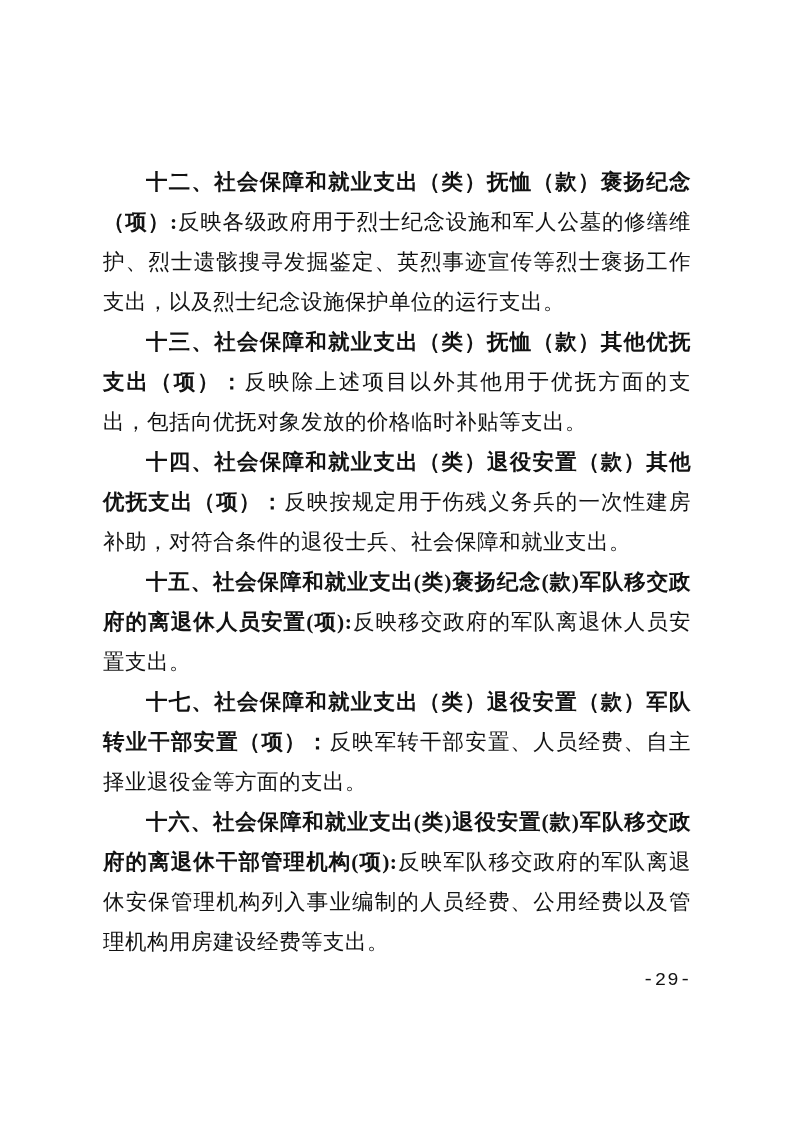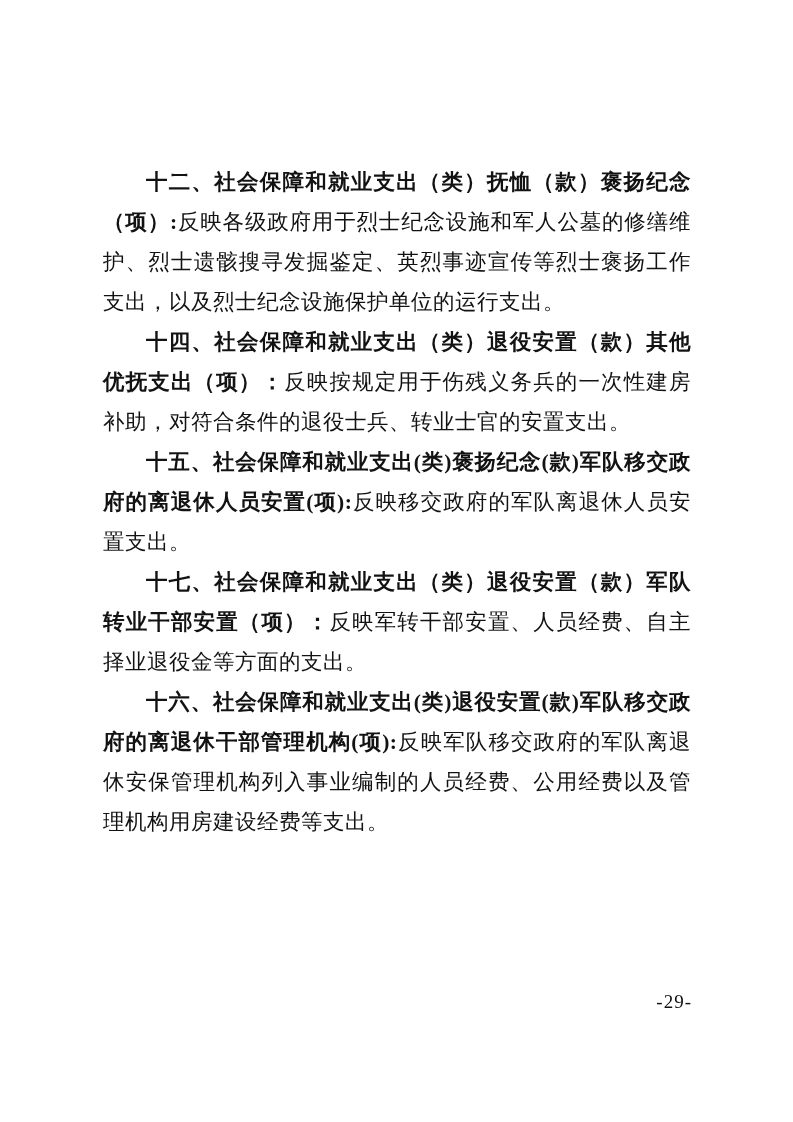--- a/index.html
+++ b/index.html
@@ -35,34 +35,35 @@
       word-break: break-all;
     }
     p.para .head {
       font-weight: 700;
     }
     p.para .body {
       font-weight: 400;
     }
     .page-number {
       position: absolute;
-      top: 991px;
+      top: 969px;
       right: 101px;
       font-size: 19px;
       line-height: 22px;
       letter-spacing: 1px;
       color: #121212;
-      font-family: Liberation Serif, serif;
+      font-family: Liberation Mono, monospace;
     }
   </style>
 </head>
 <body>
 
 <div class="page">
   <div class="content">
     <p class="para"><span class="head">十二、社会保障和就业支出（类）抚恤（款）褒扬纪念（项）:</span><span class="body">反映各级政府用于烈士纪念设施和军人公墓的修缮维护、烈士遗骸搜寻发掘鉴定、英烈事迹宣传等烈士褒扬工作支出，以及烈士纪念设施保护单位的运行支出。</span></p>
-    <p class="para"><span class="head">十四、社会保障和就业支出（类）退役安置（款）其他优抚支出（项）：</span><span class="body">反映按规定用于伤残义务兵的一次性建房补助，对符合条件的退役士兵、转业士官的安置支出。</span></p>
+    <p class="para"><span class="head">十三、社会保障和就业支出（类）抚恤（款）其他优抚支出（项）：</span><span class="body">反映除上述项目以外其他用于优抚方面的支出，包括向优抚对象发放的价格临时补贴等支出。</span></p>
+    <p class="para"><span class="head">十四、社会保障和就业支出（类）退役安置（款）其他优抚支出（项）：</span><span class="body">反映按规定用于伤残义务兵的一次性建房补助，对符合条件的退役士兵、社会保障和就业支出。</span></p>
     <p class="para"><span class="head">十五、社会保障和就业支出(类)褒扬纪念(款)军队移交政府的离退休人员安置(项):</span><span class="body">反映移交政府的军队离退休人员安置支出。</span></p>
     <p class="para"><span class="head">十七、社会保障和就业支出（类）退役安置（款）军队转业干部安置（项）：</span><span class="body">反映军转干部安置、人员经费、自主择业退役金等方面的支出。</span></p>
     <p class="para"><span class="head">十六、社会保障和就业支出(类)退役安置(款)军队移交政府的离退休干部管理机构(项):</span><span class="body">反映军队移交政府的军队离退休安保管理机构列入事业编制的人员经费、公用经费以及管理机构用房建设经费等支出。</span></p>
   </div>
   <div class="page-number">-29-</div>
 </div>
 
 </body></html>

